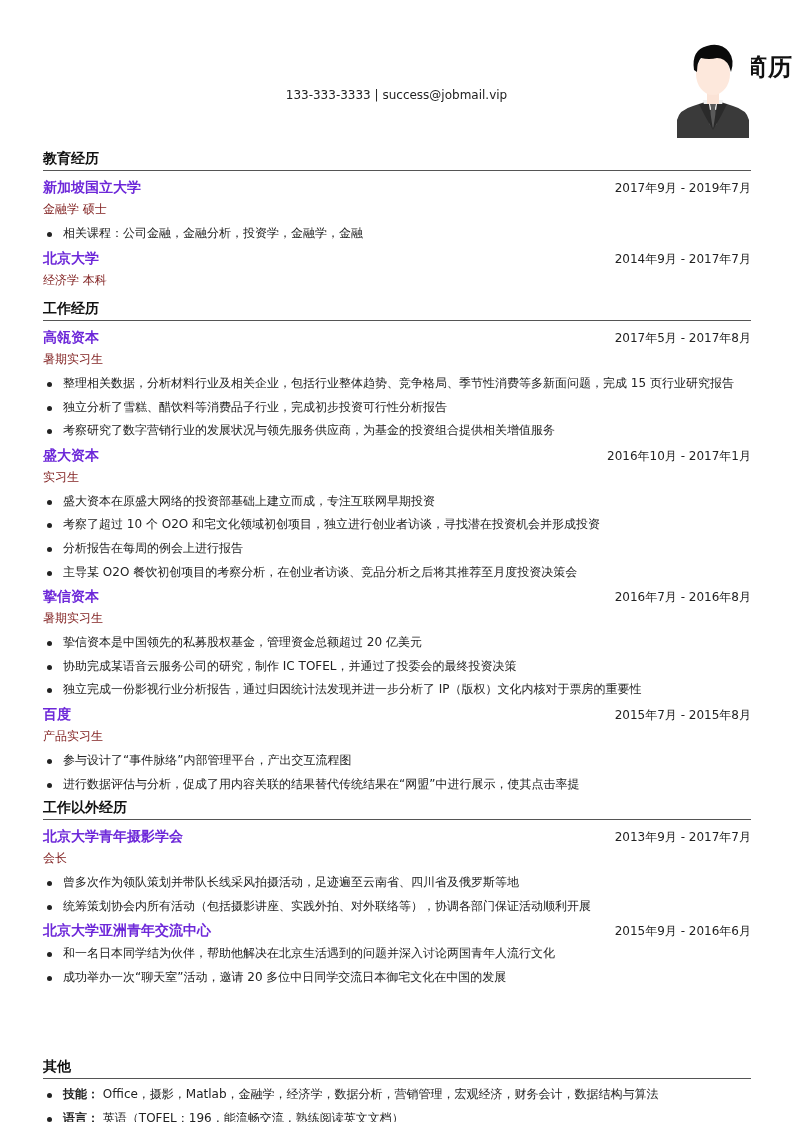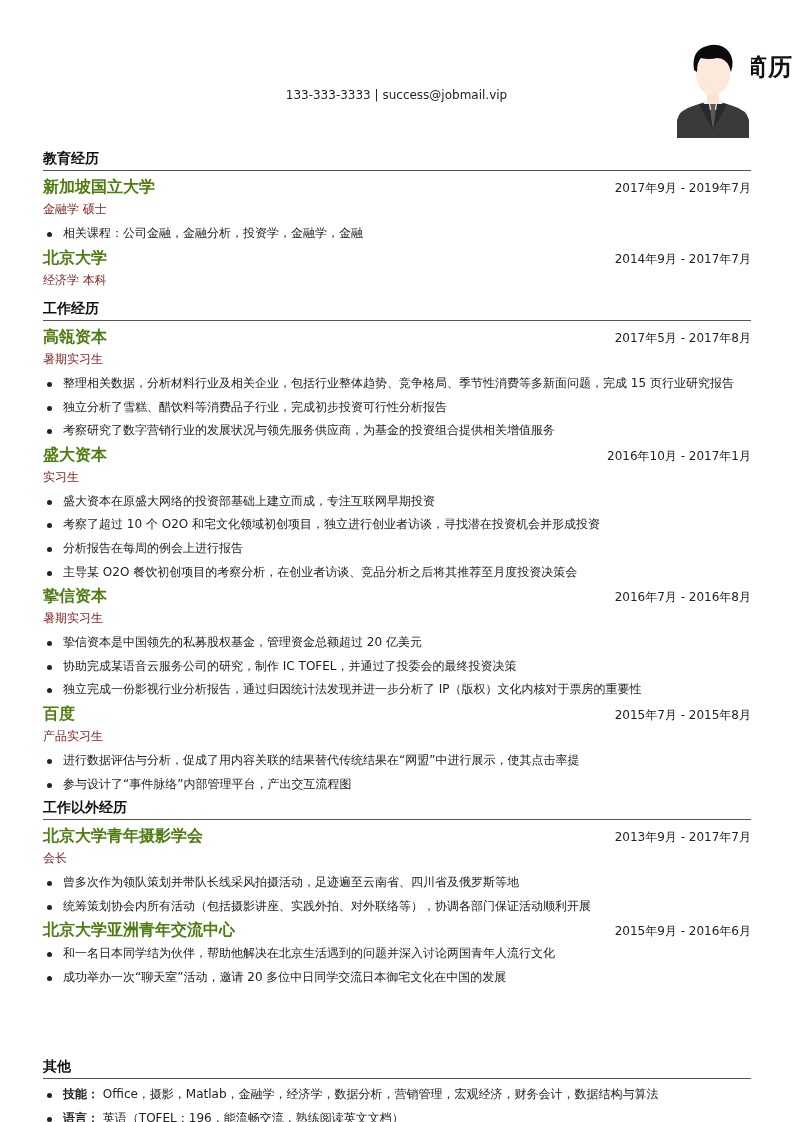--- a/index.html
+++ b/index.html
@@ -11,21 +11,21 @@
     .header { position: relative; height: 150px; }
     .name { position: absolute; left: 0; width: 793px; margin-left: -43px; top: 54px; text-align: right; font-size: 24px; font-weight: bold; color: #111; letter-spacing: 1px; line-height: 26px; }
     .contact { position: absolute; left: 0; width: 793px; margin-left: -43px; top: 87px; text-align: center; font-size: 12px; color: #222; line-height: 16px; }
     .avatar { position: absolute; left: 632px; top: 38px; width: 76px; height: 100px; }
 
     .section { position: absolute; left: 0; width: 708px; }
     .section-title { font-size: 14px; font-weight: bold; color: #111; line-height: 20px; height: 22px; }
     .section-rule { height: 1px; background: #555; width: 708px; margin-bottom: 4px; }
 
     .entry-head { display: flex; justify-content: space-between; align-items: baseline; height: 24px; line-height: 24px; }
-    .org { font-weight: bold; font-size: 16px; color: #4d7c0f; }
+    .org { font-weight: bold; font-size: 14px; color: #6d28d9; }
     .date { font-size: 12px; color: #222; }
     .role { height: 23px; line-height: 20px; font-size: 12px; color: #7f1d1d; }
 
     ul.bullets { list-style: none; }
     ul.bullets li { position: relative; padding-left: 20px; height: 23.6px; line-height: 23.6px; font-size: 12px; color: #222; white-space: nowrap; }
     ul.bullets li::before { content: ""; position: absolute; left: 4px; top: 10px; width: 5px; height: 5px; border-radius: 50%; background: #222; }
     .lbl { font-weight: bold; }
   </style>
 </head>
 <body>
@@ -117,22 +117,22 @@
       </ul>
     </div>
 
     <div>
       <div class="entry-head">
         <span class="org">百度</span>
         <span class="date">2015年7月 - 2015年8月</span>
       </div>
       <div class="role">产品实习生</div>
       <ul class="bullets">
+        <li>参与设计了“事件脉络”内部管理平台，产出交互流程图</li>
         <li>进行数据评估与分析，促成了用内容关联的结果替代传统结果在“网盟”中进行展示，使其点击率提</li>
-        <li>参与设计了“事件脉络”内部管理平台，产出交互流程图</li>
       </ul>
     </div>
   </div>
 
   <div class="section" style="top:797px;">
     <div class="section-title">工作以外经历</div>
     <div class="section-rule"></div>
 
     <div>
       <div class="entry-head">

